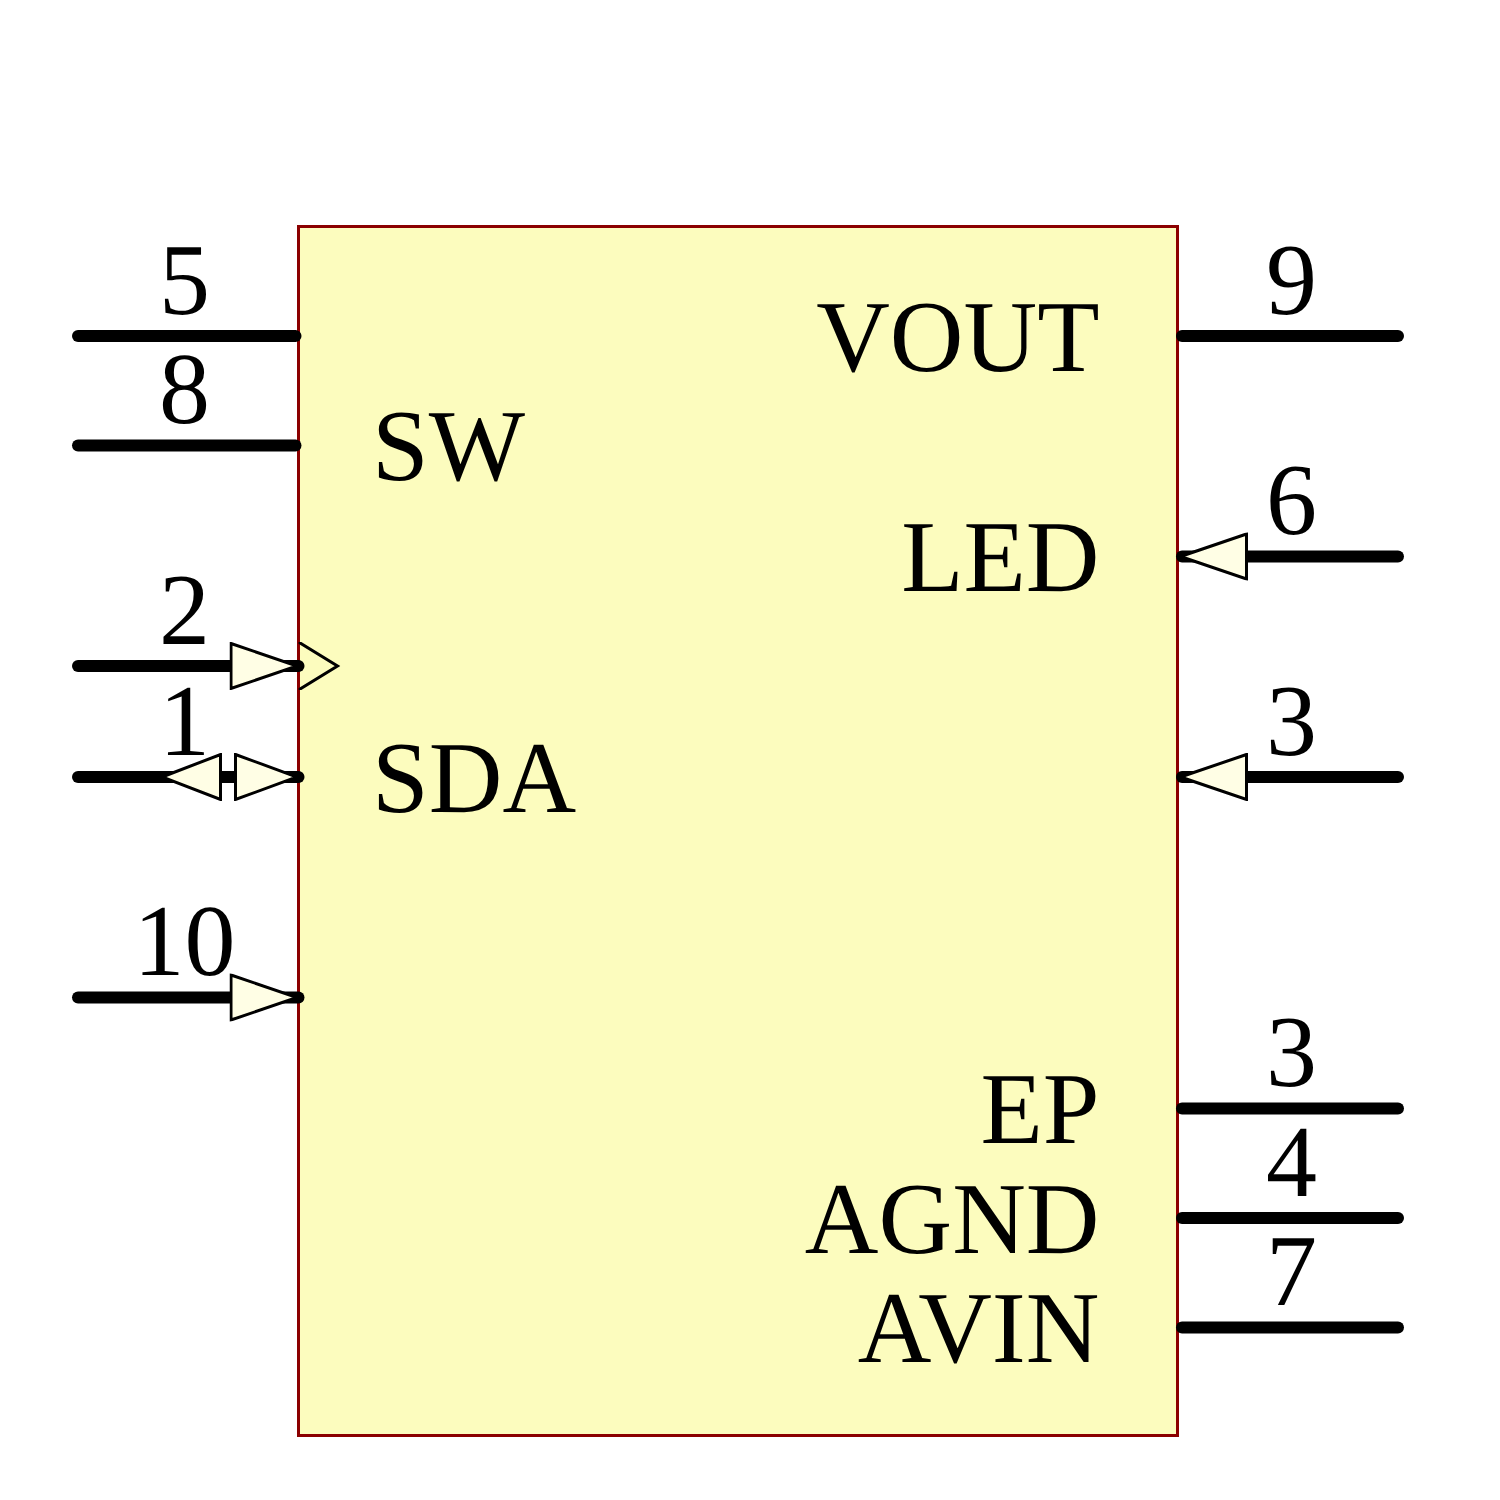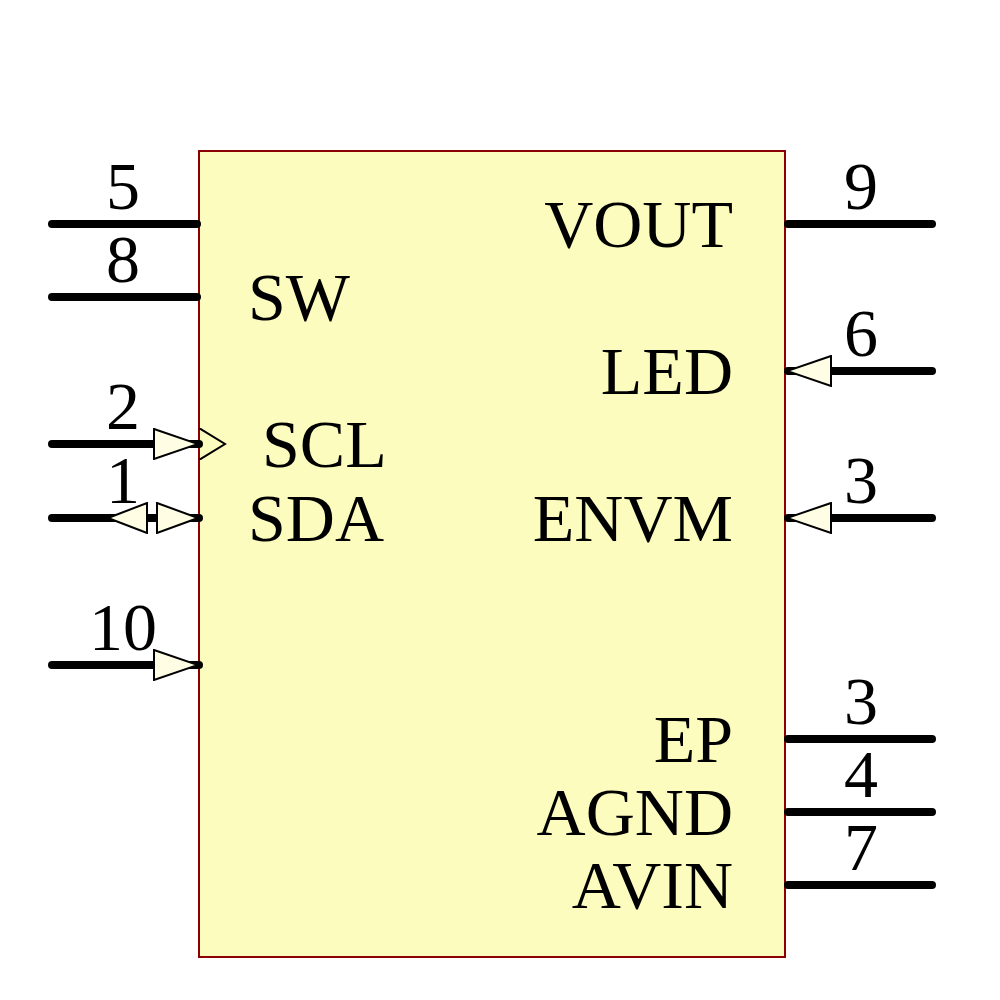--- a/index.html
+++ b/index.html
@@ -77,21 +77,20 @@
 
   <div class="pin left scl arrowed pin-p2">
     <div class="num">2</div>
     <div class="wire" style="width: 155px; background: rgb(0, 0, 0);"></div>
     <svg class="arrow in-right" width="47" height="32">
       <polygon points="1,1 45,16 1,31" class="arrow-fill" stroke="#000" stroke-width="2" fill="#FFFEE5"></polygon>
     </svg>
     <svg class="arrow clk-wedge" width="28" height="32">
       <polyline points="0,0 26,16 0,32" fill="none" stroke="#000" stroke-width="2"></polyline>
     </svg>
-    <div class="name">SCL</div>
   </div>
 
   <div class="pin left arrowed pin-p1">
     <div class="num">1</div>
     <div class="wire" style="width: 155px; background: rgb(0, 0, 0);"></div>
     <svg class="arrow io-left" width="41" height="32">
       <polygon points="1,16 40,1 40,31" class="arrow-fill" stroke="#000" stroke-width="2" fill="#FFFEE5"></polygon>
     </svg>
     <svg class="arrow io-right" width="43" height="32">
       <polygon points="1,1 42,16 1,31" class="arrow-fill" stroke="#000" stroke-width="2" fill="#FFFEE5"></polygon>
@@ -121,21 +120,20 @@
     </svg>
     <div class="name">LED</div>
   </div>
 
   <div class="pin right pin-p3">
     <div class="num">3</div>
     <div class="wire" style="background: rgb(0, 0, 0);"></div>
     <svg class="arrow in-left" width="47" height="32">
       <polygon points="46,1 2,16 46,31" class="arrow-fill" stroke="#000" stroke-width="2" fill="#FFFEE5"></polygon>
     </svg>
-    <div class="name">ENVM</div>
   </div>
 
   <div class="pin right pin-p11">
     <div class="num">3</div>
     <div class="wire" style="background: rgb(0, 0, 0);"></div>
     <div class="name">EP</div>
   </div>
 
   <div class="pin right pin-p4">
     <div class="num">4</div>

